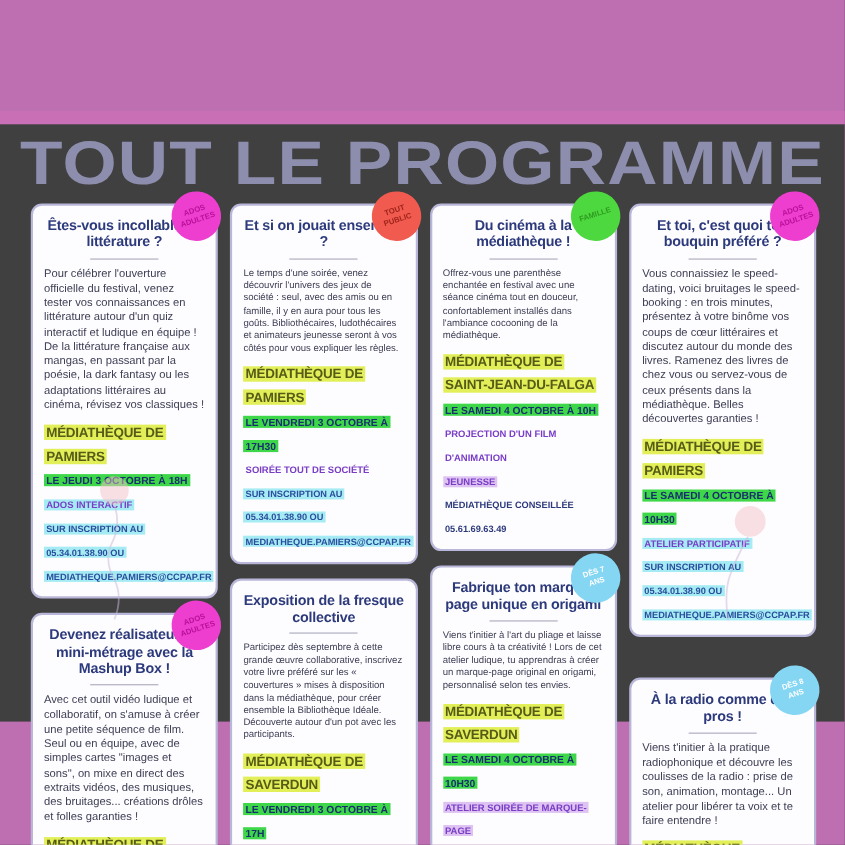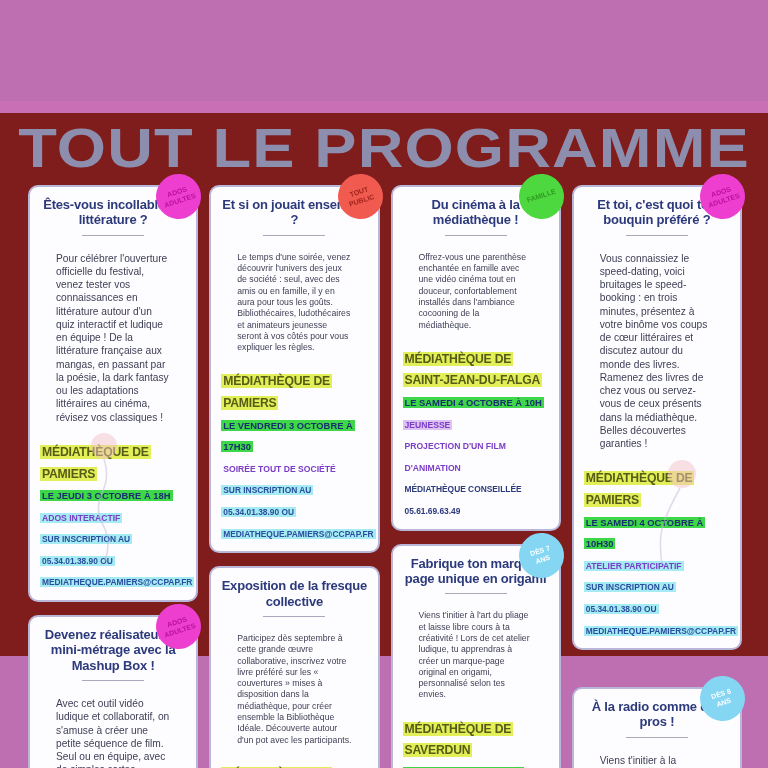--- a/index.html
+++ b/index.html
@@ -2,39 +2,39 @@
 <html><head>
 <meta charset="utf-8">
 <style>
   html,body{margin:0;padding:0}
   body{
     width:768px;height:768px;position:relative;overflow:hidden;
     background:#bd6fb1;
     font-family:"Liberation Sans",sans-serif;
   }
   .accent-stripe{position:absolute;top:101px;left:0;width:768px;height:12px;background:#c96fb6}
-  .poster{position:absolute;top:113px;left:0;width:768px;height:543px;background:#7f1d1d}
+  .poster{position:absolute;top:113px;left:0;width:768px;height:543px;background:#404040}
   .poster-title{
     margin:0;padding-top:2px;text-align:center;white-space:nowrap;
     font-size:56px;font-weight:800;color:#8d8ead;letter-spacing:1px;
     transform:scaleX(1.13);transform-origin:center;
   }
   .grid{position:absolute;top:72px;left:28px;right:26px;display:flex;gap:11px;align-items:flex-start}
   .col{flex:1;display:flex;flex-direction:column;gap:13px;min-width:0}
   .col:nth-child(4) .card:nth-child(2){margin-top:24px}
   .card{
     position:relative;background:#fdfcfe;border:2px solid #b9b7d9;border-radius:10px;
     padding:10px 10px 9px;
   }
   .card h3{
     margin:0;color:#2c3a7c;font-size:13px;font-weight:bold;text-align:center;
     line-height:1.18;letter-spacing:-0.2px;
   }
   .title-divider{width:62px;height:1px;background:#a9a9bd;margin:7px auto}
-  .desc{margin:16px;color:#3f4056;line-height:1.3}
+  .desc{margin:0;color:#3f4056;line-height:1.3}
   .body-lg .desc{font-size:10.2px}
   .body-sm .desc{font-size:8.7px}
   .lines{margin-top:7px}
   .line{line-height:1.35}
   .hl{padding:0 2px;font-weight:bold;box-decoration-break:clone;-webkit-box-decoration-break:clone}
   .venue{background:#e2ef58;color:#565c17;font-size:12.2px;letter-spacing:-0.2px}
   .date{background:#3fd74a;color:#17306d;font-size:9.4px}
   .act{color:#7a3ec6;font-size:8.6px}
   .act-cyan{background:#a5ebf4}
   .act-lav{background:#ddc2f2}
@@ -112,26 +112,26 @@
           </div>
         </div>
       </div>
       <div class="col">
         <div class="card body-sm">
           <div class="badge badge-green">
             <span>FAMILLE</span>
           </div>
           <h3>Du cinéma à la médiathèque !</h3>
           <div class="title-divider"></div>
-          <p class="desc">Offrez-vous une parenthèse enchantée en famille avec une vidéo cinéma tout en douceur, confortablement installés dans l'ambiance cocooning de la médiathèque.</p>
+          <p class="desc">Offrez-vous une parenthèse enchantée en festival avec une séance cinéma tout en douceur, confortablement installés dans l'ambiance cocooning de la médiathèque.</p>
           <div class="lines">
             <div class="line"><span class="hl venue">MÉDIATHÈQUE DE SAINT-JEAN-DU-FALGA</span></div>
             <div class="line"><span class="hl date">LE SAMEDI 4 OCTOBRE À 10H</span></div>
+            <div class="line"><span class="hl act">PROJECTION D'UN FILM D'ANIMATION</span></div>
             <div class="line"><span class="hl act act-lav">JEUNESSE</span></div>
-            <div class="line"><span class="hl act">PROJECTION D'UN FILM D'ANIMATION</span></div>
             <div class="line"><span class="hl note">MÉDIATHÈQUE CONSEILLÉE 05.61.69.63.49</span></div>
           </div>
         </div>
         <div class="card body-sm">
           <div class="badge badge-blue">
             <span>DÈS 7 ANS</span>
           </div>
           <h3>Fabrique ton marque-page unique en origami</h3>
           <div class="title-divider"></div>
           <p class="desc">Viens t'initier à l'art du pliage et laisse libre cours à ta créativité ! Lors de cet atelier ludique, tu apprendras à créer un marque-page original en origami, personnalisé selon tes envies.</p>

